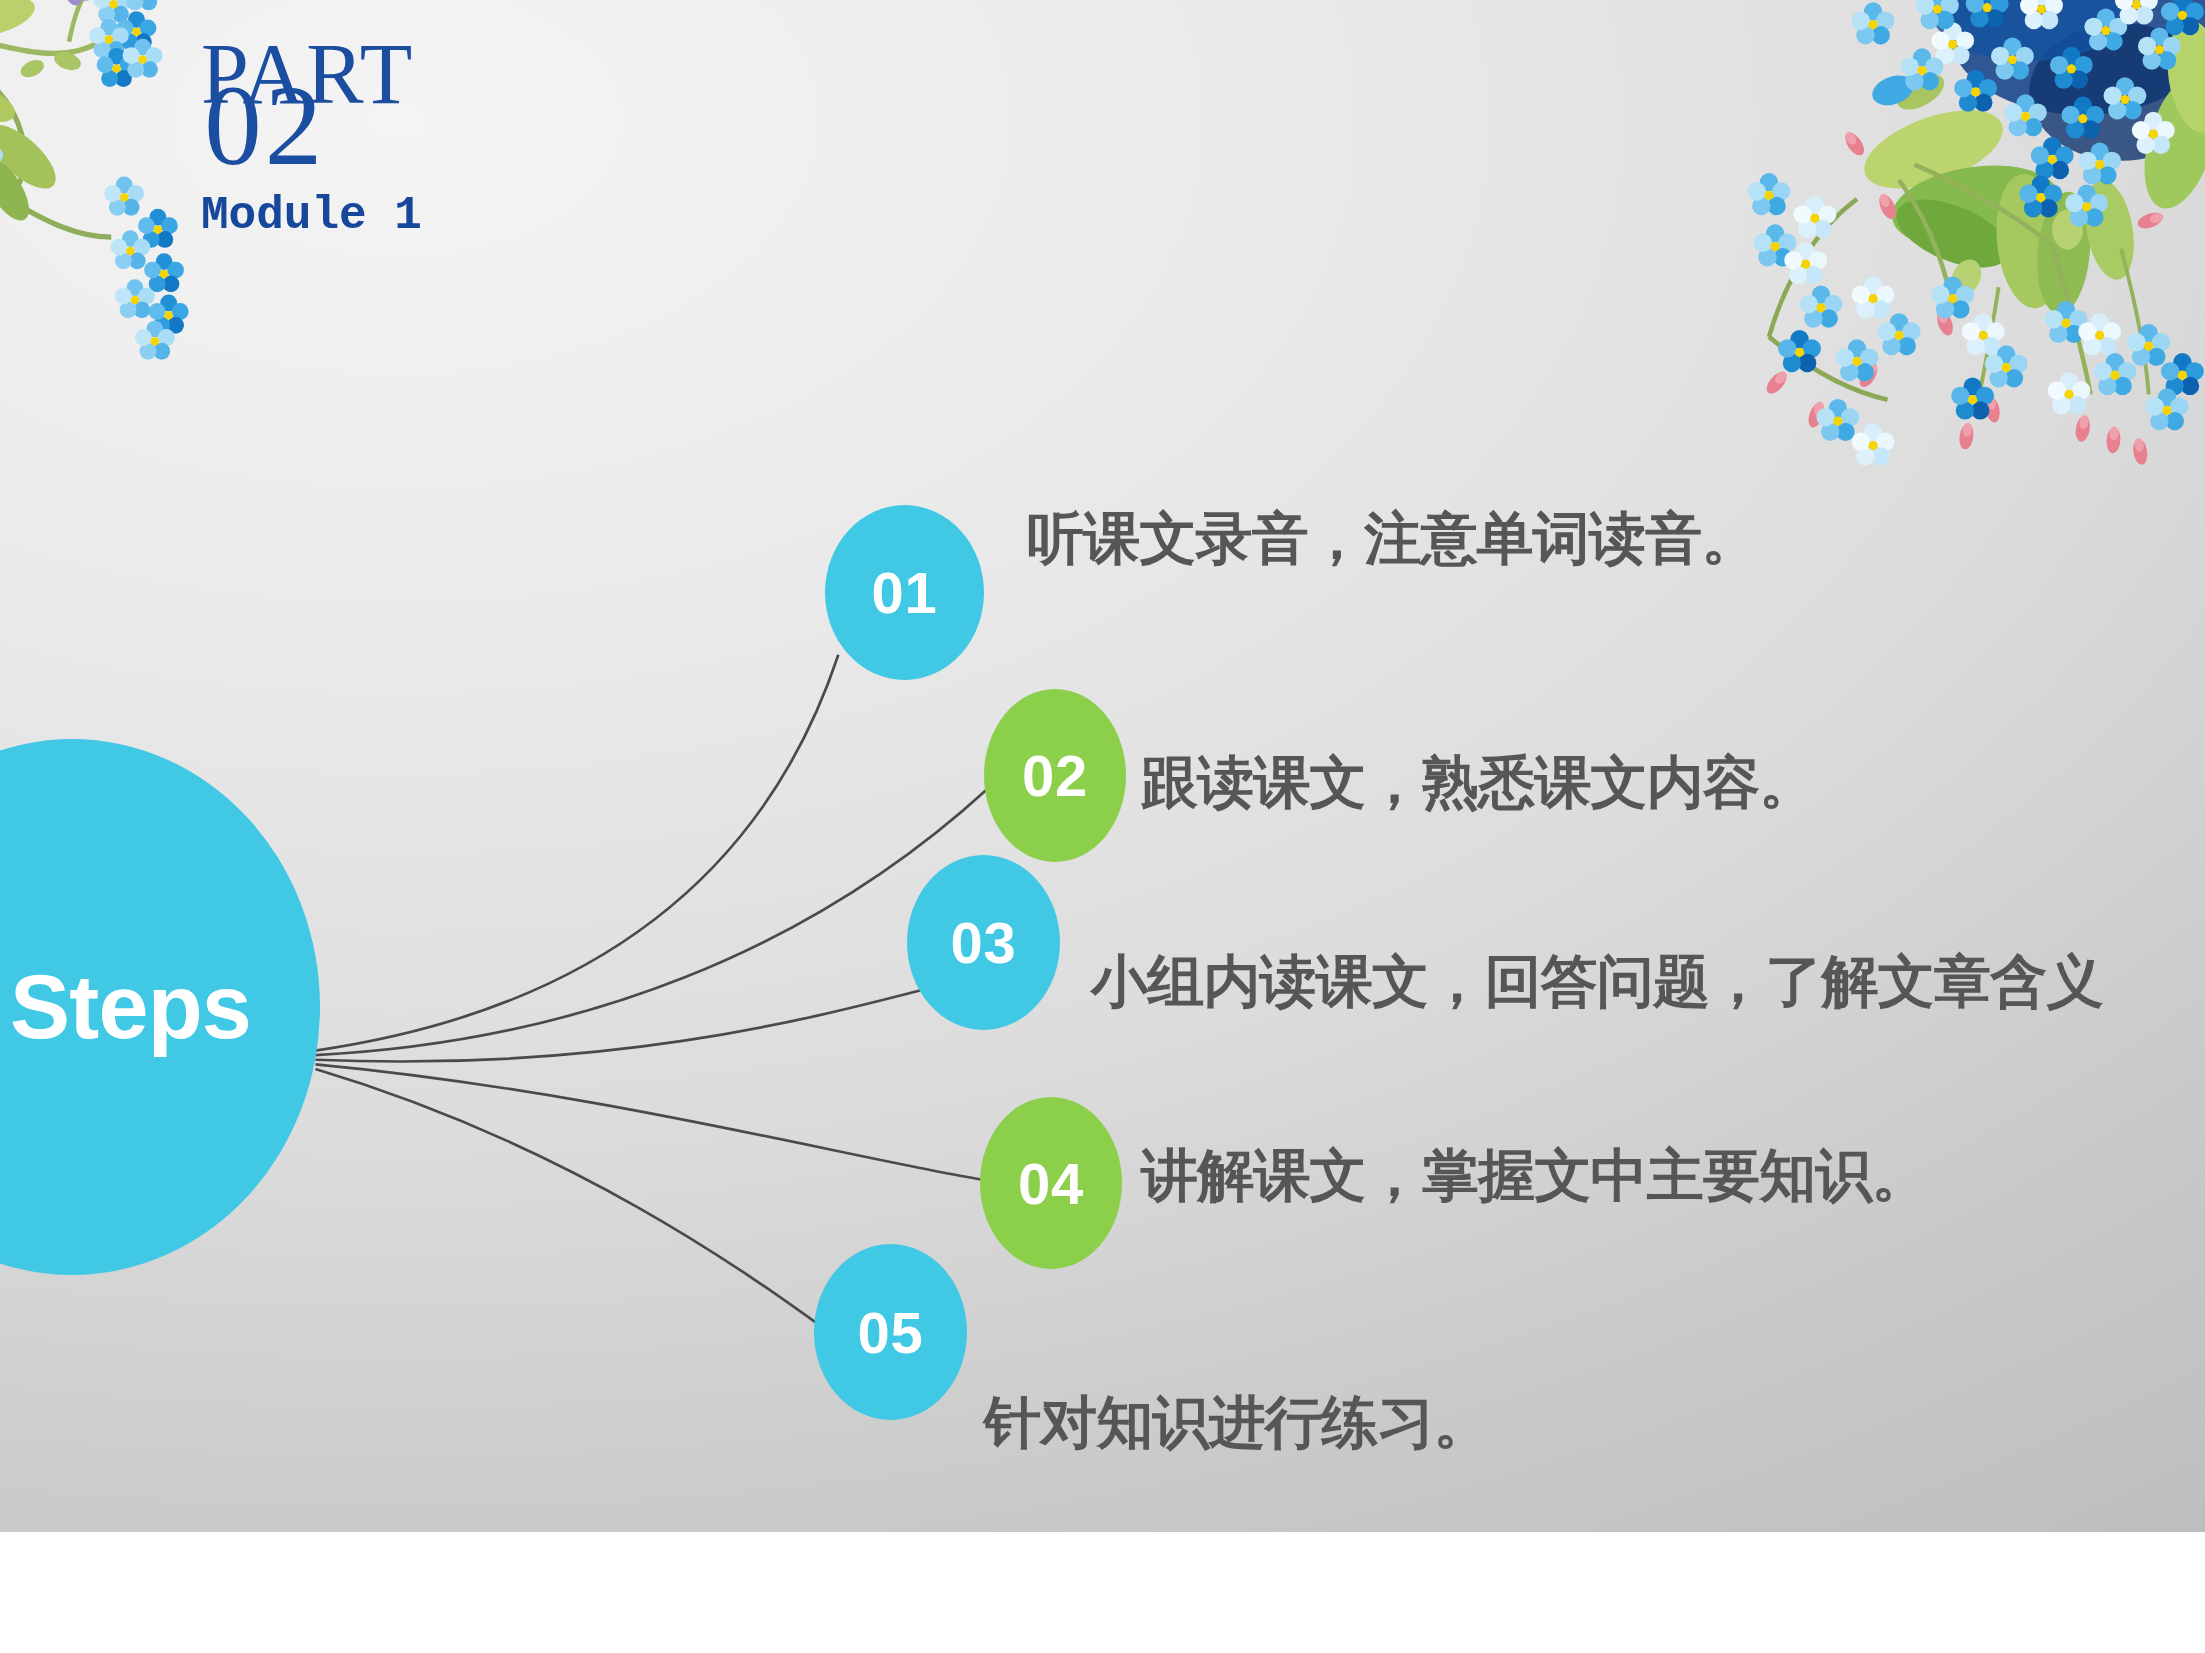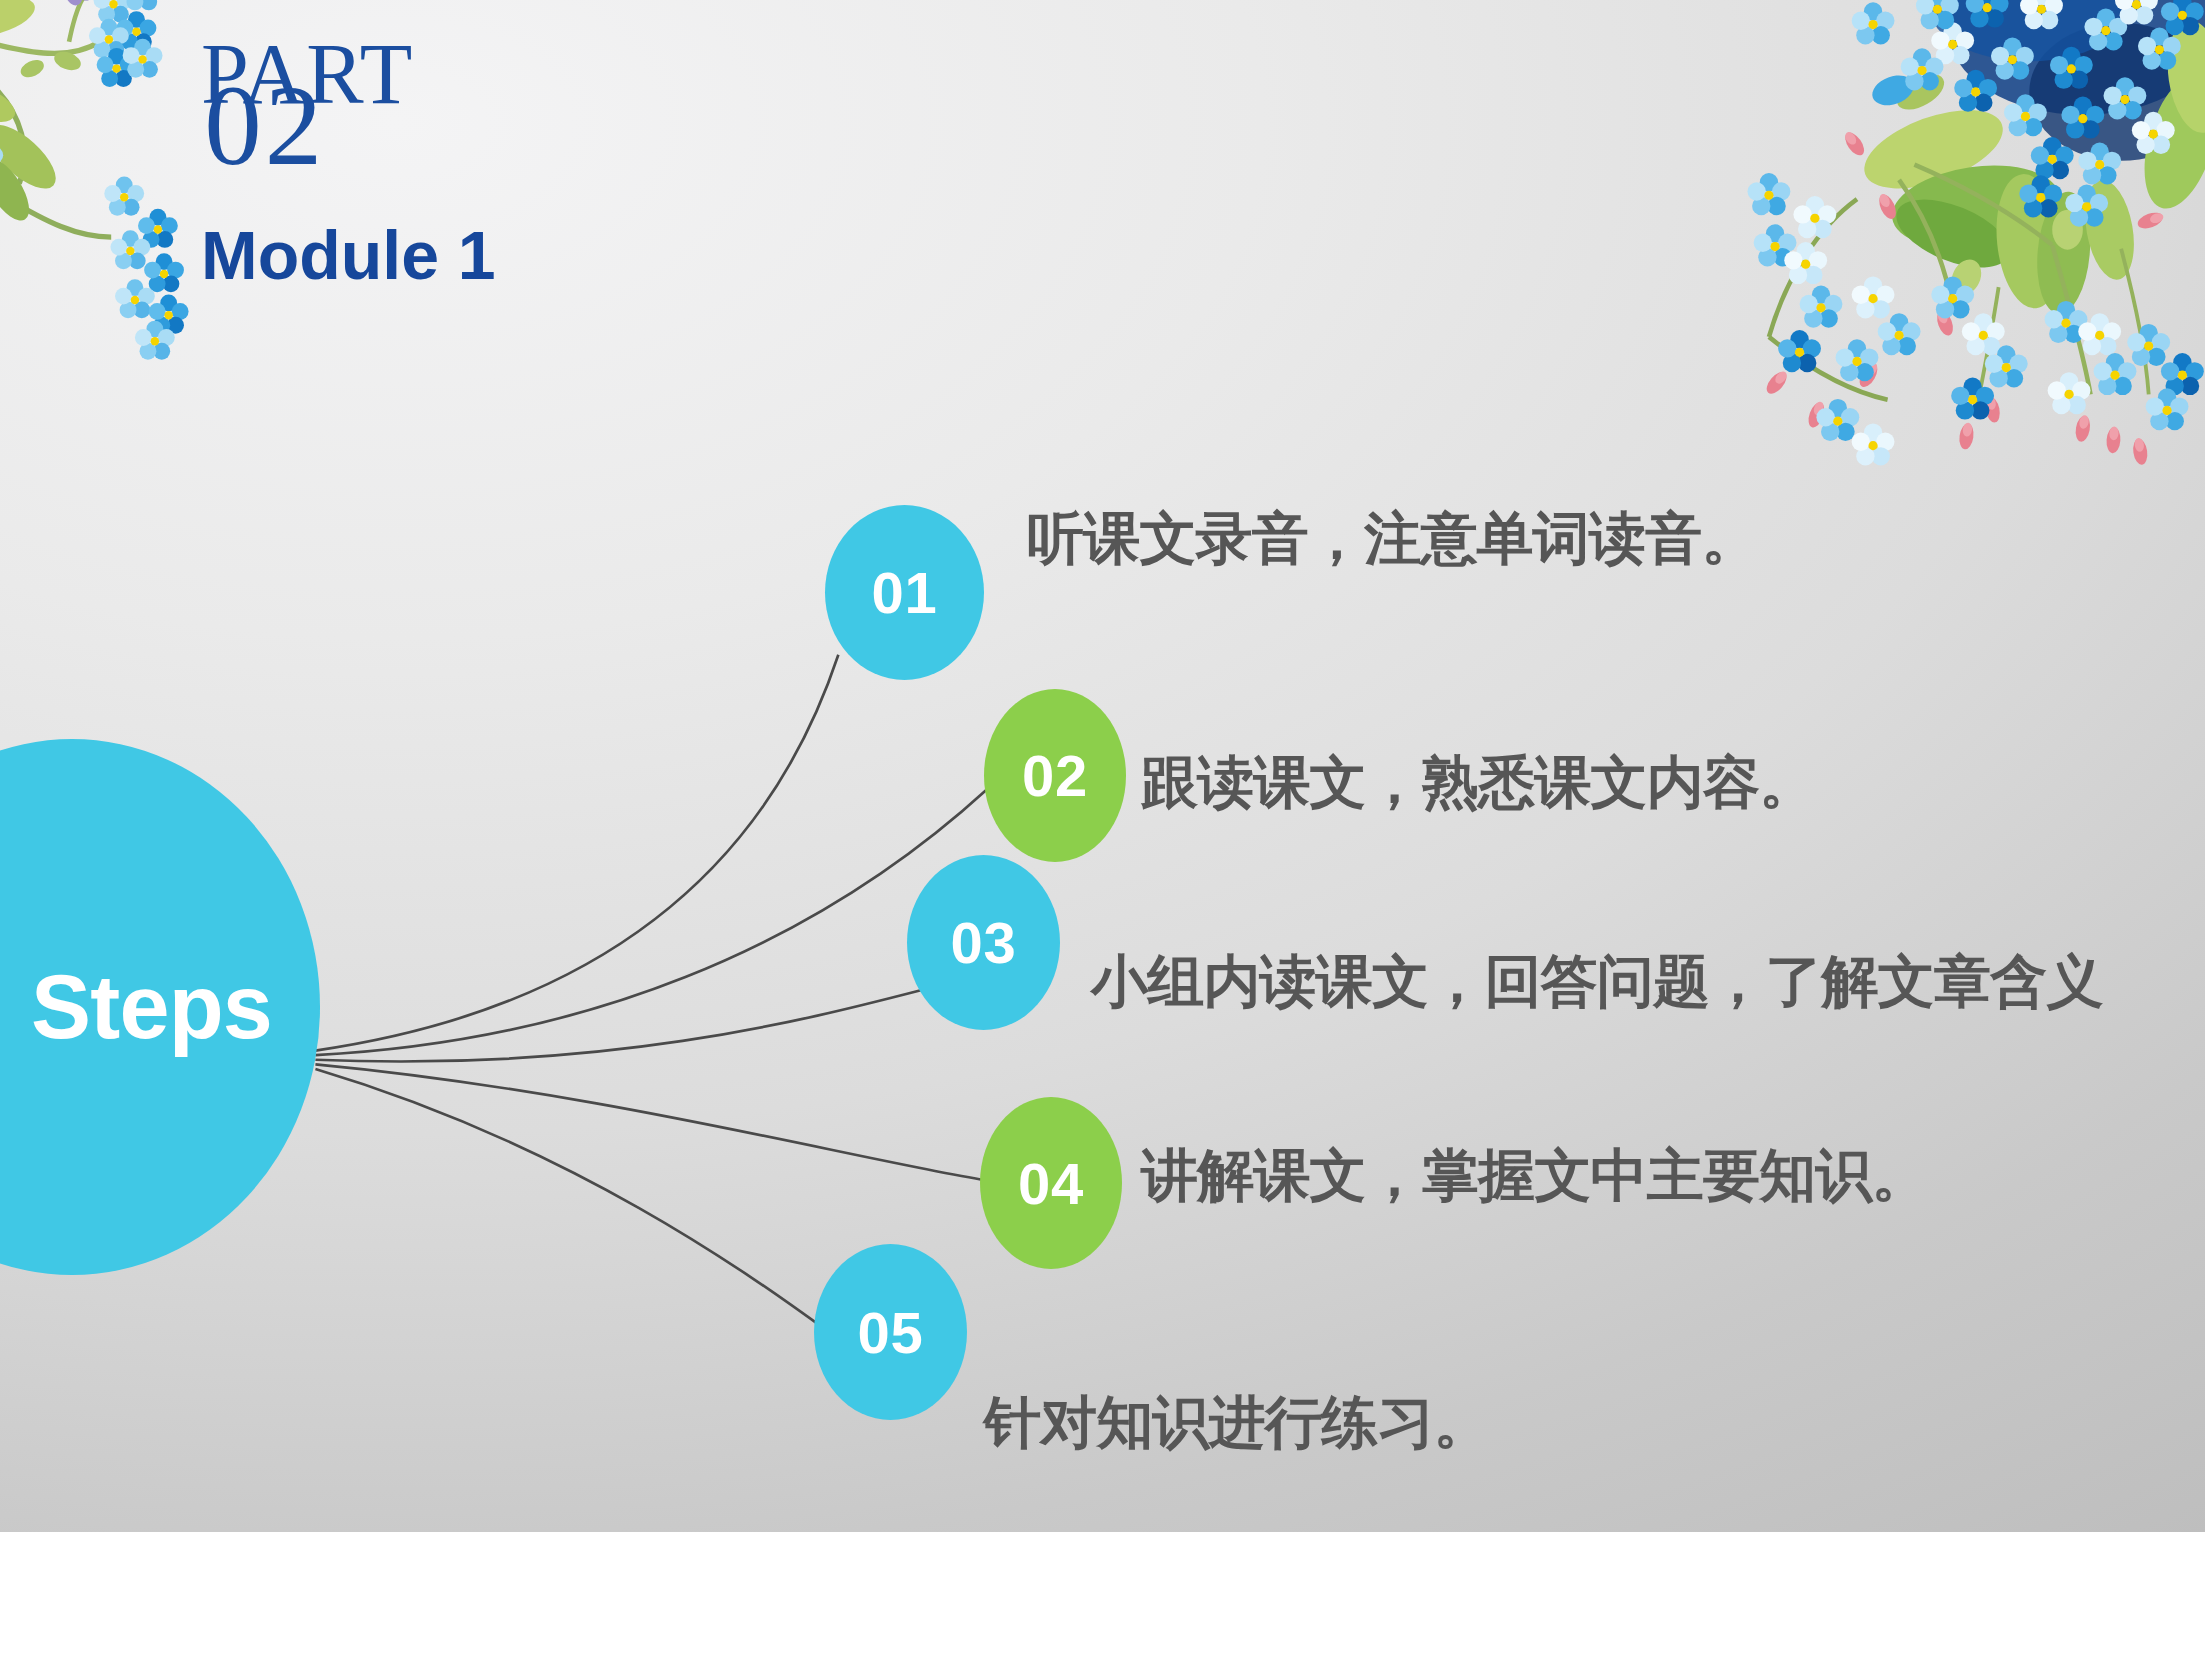--- a/index.html
+++ b/index.html
@@ -44,24 +44,24 @@
     font-size: 115px;
     font-weight: 400;
     line-height: 1;
     letter-spacing: 3.1px;
     color: #1B4EA0;
     white-space: nowrap;
   }
   .module-label {
     position: absolute;
     left: 201px;
-    top: 221px;
-    font-family: Liberation Sans, sans-serif;
+    top: 193px;
+    font-family: Liberation Mono, monospace;
     font-weight: bold;
-    font-size: 68px;
+    font-size: 46px;
     line-height: 1;
     color: #16479B;
     white-space: nowrap;
   }
 
   
   .hub {
     position: absolute;
     left: -176px;
     top: 739px;
@@ -75,21 +75,21 @@
   }
   .hub-label {
     position: absolute;
     left: 176px;
     top: 0;
     width: 320px;
     height: 536px;
     display: flex;
     align-items: center;
     justify-content: flex-start;
-    padding-left: 31px;
+    padding-left: 10px;
     box-sizing: border-box;
     color: #ffffff;
     font-size: 90px;
     font-weight: bold;
     letter-spacing: -0.8px;
     white-space: nowrap;
   }
 
   
   .connectors {

